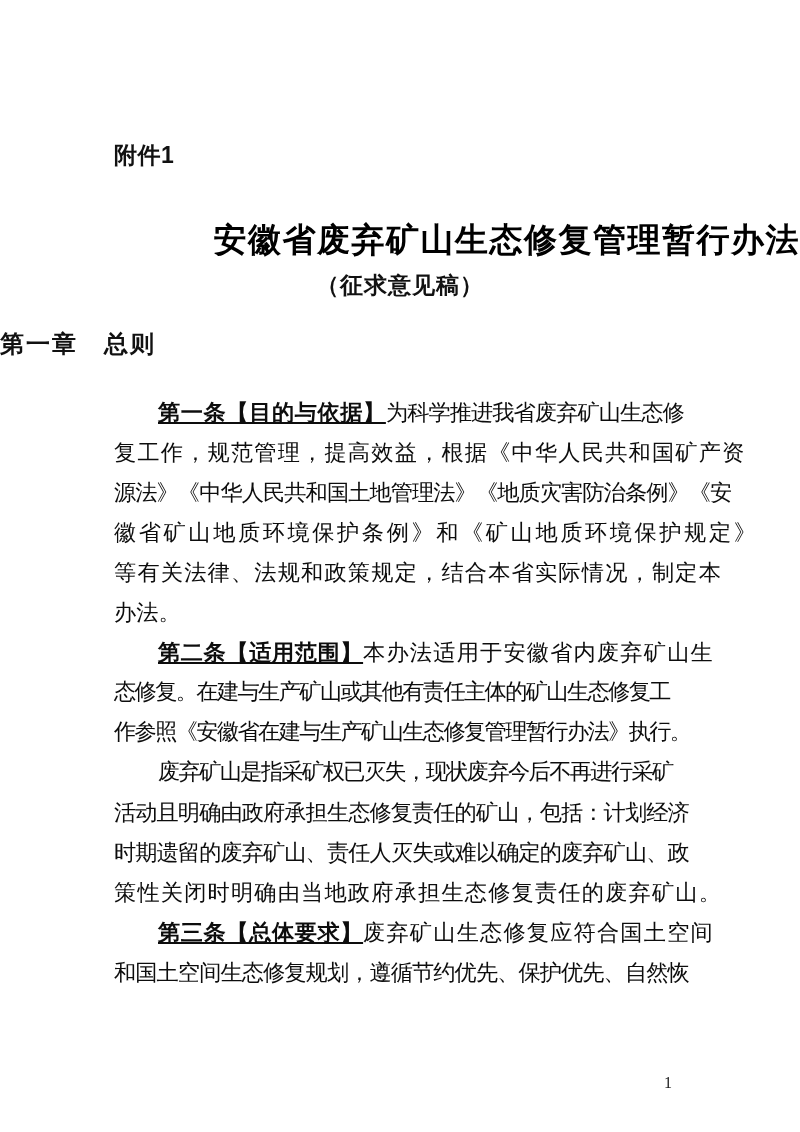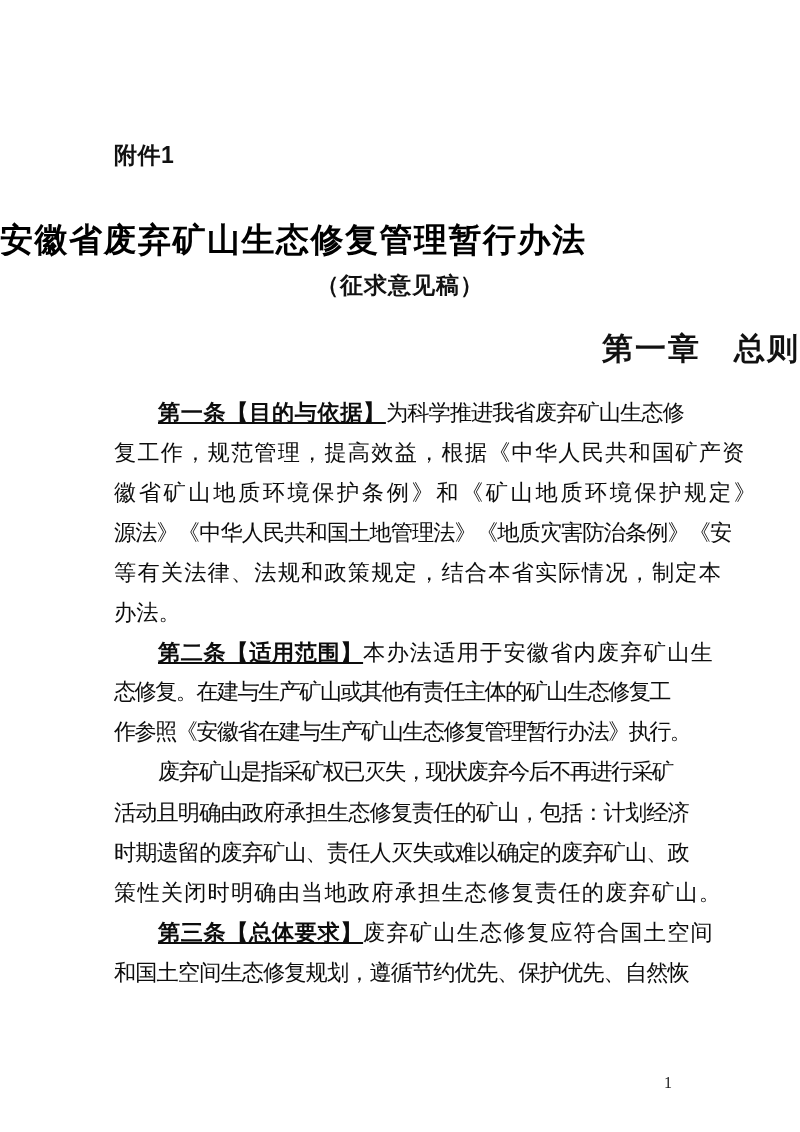--- a/index.html
+++ b/index.html
@@ -37,21 +37,21 @@
     color: #111111;
     white-space: nowrap;
   }
 
   
   .doc-title {
     position: absolute;
     left: 0;
     top: 178px;
     width: 800px;
-    text-align: left;
+    text-align: right;
     font-family: "Liberation Serif", "DejaVu Serif", serif;
     font-weight: bold;
     font-size: 33px;
     letter-spacing: 1.5px;
     color: #000000;
     white-space: nowrap;
   }
 
   .doc-subtitle {
     position: absolute;
@@ -66,24 +66,24 @@
     color: #111111;
     white-space: nowrap;
   }
 
   
   .chapter-heading {
     position: absolute;
     left: 0;
     top: 288px;
     width: 800px;
-    text-align: right;
+    text-align: left;
     font-family: "DejaVu Serif", serif;
     font-weight: bold;
-    font-size: 31px;
+    font-size: 24px;
     letter-spacing: 2px;
     color: #111111;
     white-space: nowrap;
   }
 
   
   .body-block {
     position: absolute;
     left: 114px;
     top: 352px;
@@ -146,22 +146,22 @@
   <div class="doc-subtitle">（征求意见稿）</div>
 
   <div class="chapter-heading">第一章　总则</div>
 
   <div class="body-block">
 
     <div class="para-line indent">
       <span class="lead">第一条【目的与依据】</span><span class="tight">为科学推进我省废弃矿山生态修</span>
     </div>
     <div class="para-line loose">复工作，规范管理，提高效益，根据《中华人民共和国矿产资</div>
+    <div class="para-line tight">源法》《中华人民共和国土地管理法》《地质灾害防治条例》《安</div>
     <div class="para-line loose2">徽省矿山地质环境保护条例》和《矿山地质环境保护规定》</div>
-    <div class="para-line tight">源法》《中华人民共和国土地管理法》《地质灾害防治条例》《安</div>
     <div class="para-line loose">等有关法律、法规和政策规定，结合本省实际情况，制定本</div>
     <div class="para-line">办法。</div>
 
     <div class="para-line indent">
       <span class="lead">第二条【适用范围】</span><span class="loose">本办法适用于安徽省内废弃矿山生</span>
     </div>
     <div class="para-line tight2">态修复。在建与生产矿山或其他有责任主体的矿山生态修复工</div>
     <div class="para-line tight2">作参照《安徽省在建与生产矿山生态修复管理暂行办法》执行。</div>
 
     <div class="para-line indent tight2">废弃矿山是指采矿权已灭失，现状废弃今后不再进行采矿</div>

